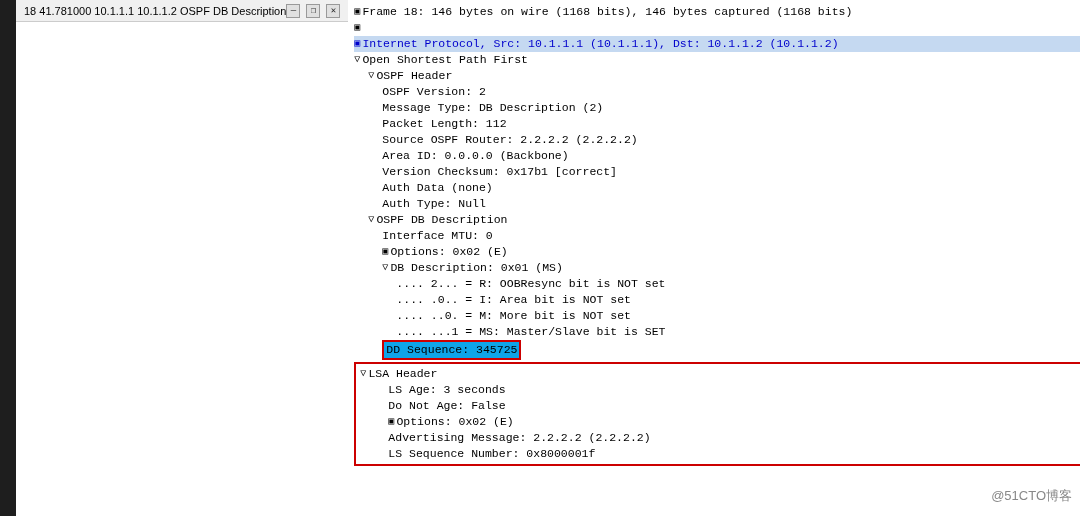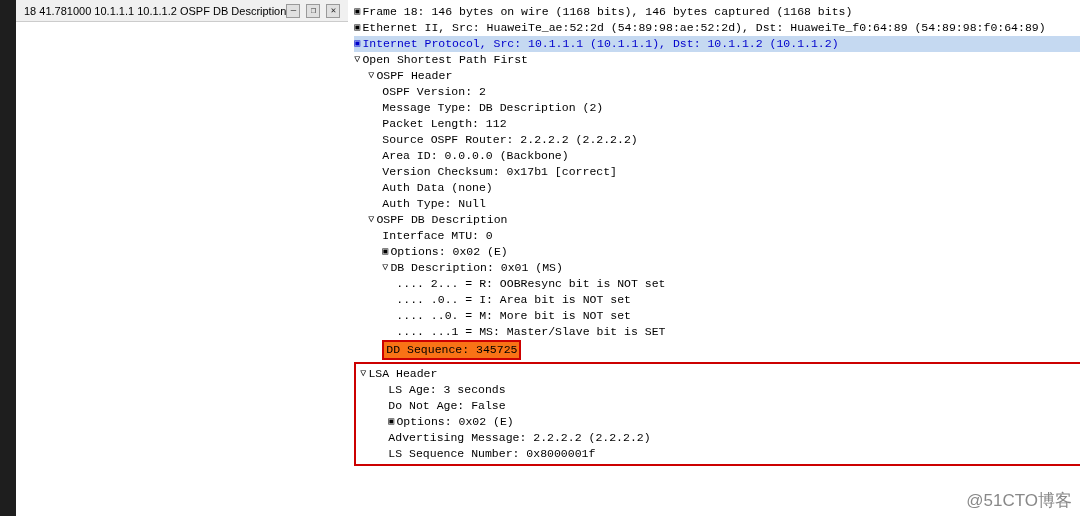--- a/index.html
+++ b/index.html
@@ -73,37 +73,37 @@
       user-select: none;
     }
     .indent1 { padding-left: 14px; }
     .indent2 { padding-left: 28px; }
     .indent3 { padding-left: 42px; }
     .blue-line { color: #0000cc; }
     .highlight-blue {
       background: #c5d9f1;
     }
     .dd-sequence-highlight {
-      background: #f97316;
+      background: #0ea5e9;
       border: 2px solid #cc0000;
       color: #000;
       display: inline-block;
       padding: 0 2px;
     }
     .lsa-box {
       border: 2px solid #cc0000;
       margin: 2px 0 2px 0;
       padding: 2px 4px;
     }
     .watermark {
       position: fixed;
-      bottom: 4px;
+      bottom: 11px;
       right: 8px;
       font-family: Arial, sans-serif;
-      font-size: 17px;
+      font-size: 13px;
       color: #888;
     }
   </style>
 </head>
 <body>
 
 <div class="window">
   <div class="title-bar">
     <span class="title-bar-text">18 41.781000 10.1.1.1 10.1.1.2 OSPF DB Description</span>
     <div class="title-bar-controls">
@@ -114,21 +114,20 @@
   </div>
   <div class="content-area">
 
     <div class="line">
       <span class="expander">▣</span>
       <span>Frame 18: 146 bytes on wire (1168 bits), 146 bytes captured (1168 bits)</span>
     </div>
 
     <div class="line">
       <span class="expander">▣</span>
-      <span>Ethernet II, Src: HuaweiTe_ae:52:2d (54:89:98:ae:52:2d), Dst: HuaweiTe_f0:64:89 (54:89:98:f0:64:89)</span>
     </div>
 
     <div class="line highlight-blue">
       <span class="expander blue-line">▣</span>
       <span class="blue-line">Internet Protocol, Src: 10.1.1.1 (10.1.1.1), Dst: 10.1.1.2 (10.1.1.2)</span>
     </div>
 
     <div class="line">
       <span class="expander">▽</span>
       <span>Open Shortest Path First</span>

